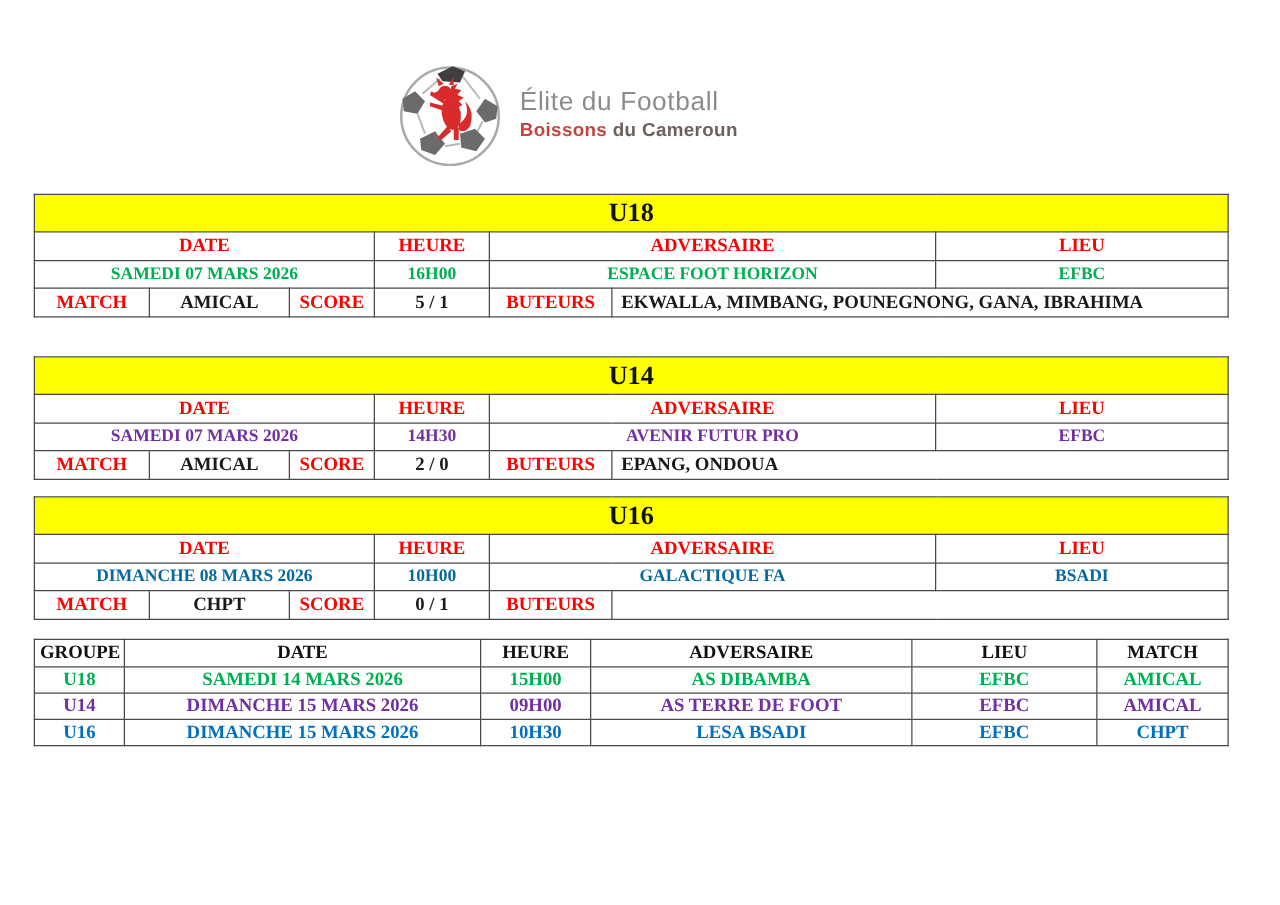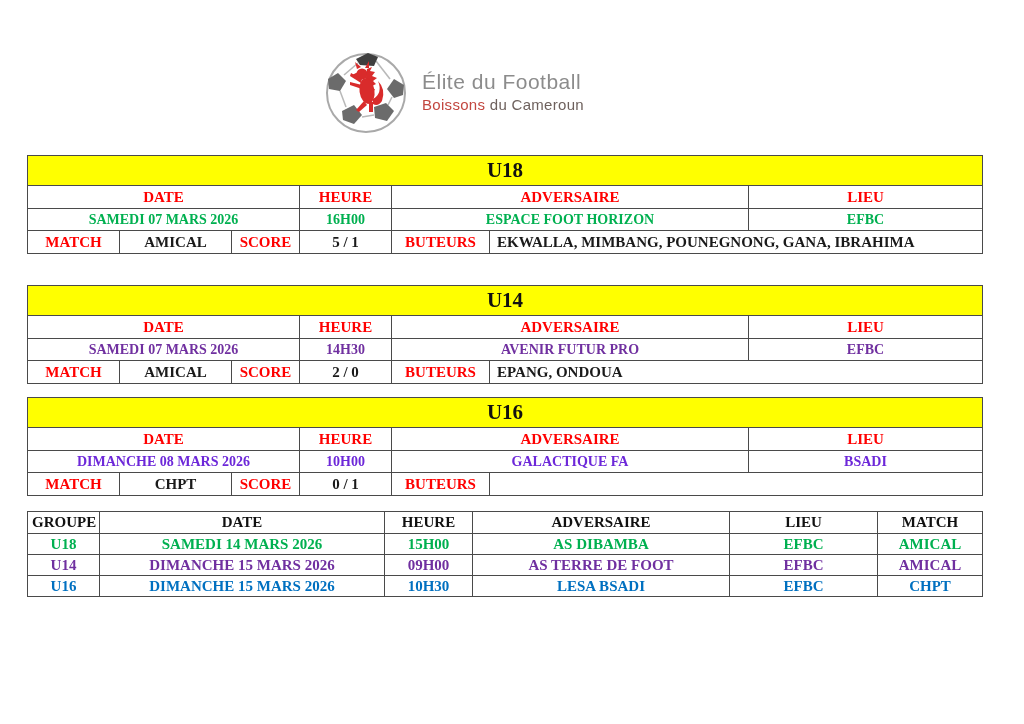--- a/index.html
+++ b/index.html
@@ -7,21 +7,21 @@
     width:1024px;height:724px;background:#ffffff;
     font-family:"Liberation Serif","DejaVu Serif",serif;
     color:#1a1a1a;overflow:hidden;
   }
   .page{position:relative;width:908px;height:724px;background:#fff;}
 
   
   .logo-row{padding-top:46px;display:flex;justify-content:center;align-items:center;gap:14px;height:90px;box-sizing:content-box;}
   .logo-text{display:flex;flex-direction:column;justify-content:center;font-family:"Liberation Sans","DejaVu Sans",sans-serif;}
   .logo-line1{font-size:21px;letter-spacing:.5px;}
-  .logo-line2{font-size:15px;font-weight:normal;letter-spacing:.3px;margin-top:2px;}
+  .logo-line2{font-size:15px;font-weight:bold;letter-spacing:.3px;margin-top:2px;}
 
   
   .content{width:955px;margin-left:27px;}
   table{border-collapse:collapse;table-layout:fixed;width:955px;}
   td{border:1.5px solid #4a4a4a;text-align:center;vertical-align:middle;
      font-weight:bold;overflow:hidden;white-space:nowrap;padding:0 4px;box-sizing:border-box;}
   .section-table{margin-top:0;}
   .t-u18{margin-top:19px;}
   .t-u14{margin-top:31px;}
   .t-u16{margin-top:13px;}
@@ -171,21 +171,21 @@
       <tbody>
           <tr>
         <td colspan="7" class="title-cell" style="background: rgb(255, 255, 0);">U16</td>
       </tr>
       <tr>
         <td colspan="3" class="hdr" style="color: rgb(255, 0, 0);">DATE</td>
         <td class="hdr" style="color: rgb(255, 0, 0);">HEURE</td>
         <td colspan="2" class="hdr" style="color: rgb(255, 0, 0);">ADVERSAIRE</td>
         <td class="hdr" style="color: rgb(255, 0, 0);">LIEU</td>
       </tr>
-      <tr class="fixture" style="color: #6d28d9;">
+      <tr class="fixture" style="color: #0369a1;">
         <td colspan="3">DIMANCHE 08 MARS 2026</td>
         <td>10H00</td>
         <td colspan="2">GALACTIQUE FA</td>
         <td>BSADI</td>
       </tr>
       <tr class="matchrow">
         <td style="color: rgb(255, 0, 0);">MATCH</td>
         <td>CHPT</td>
         <td style="color: rgb(255, 0, 0);">SCORE</td>
         <td>0 / 1</td>

